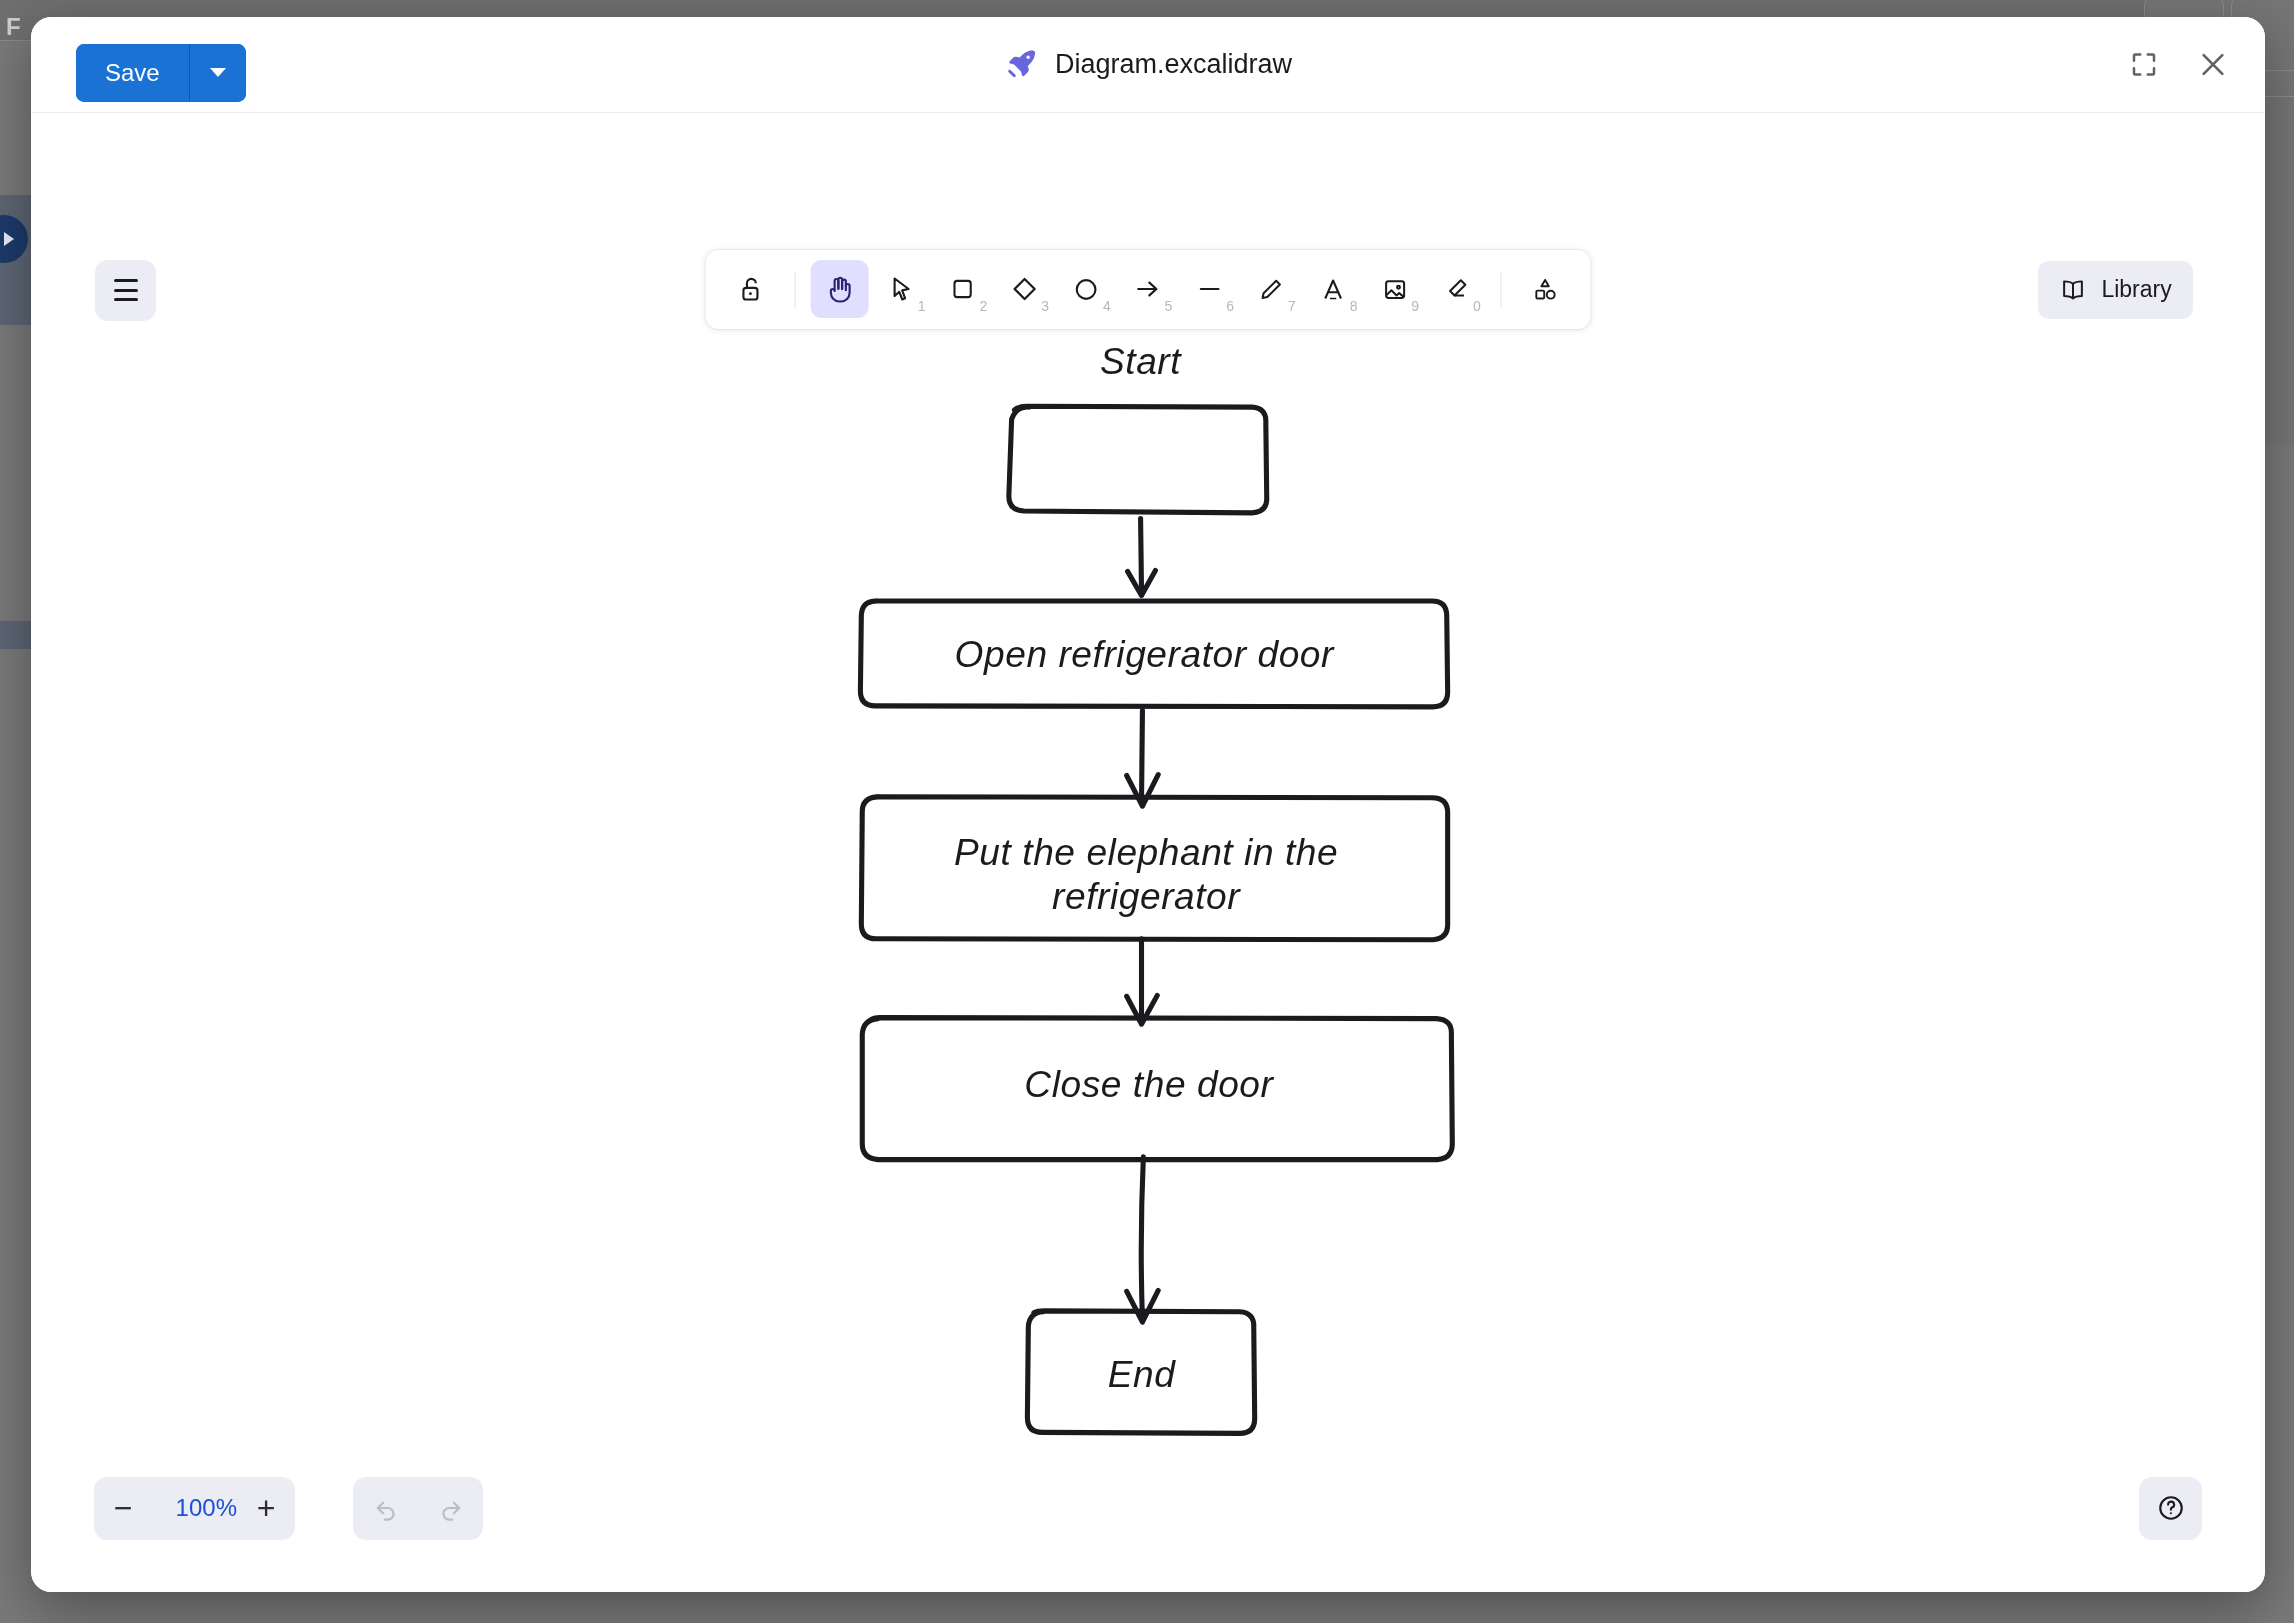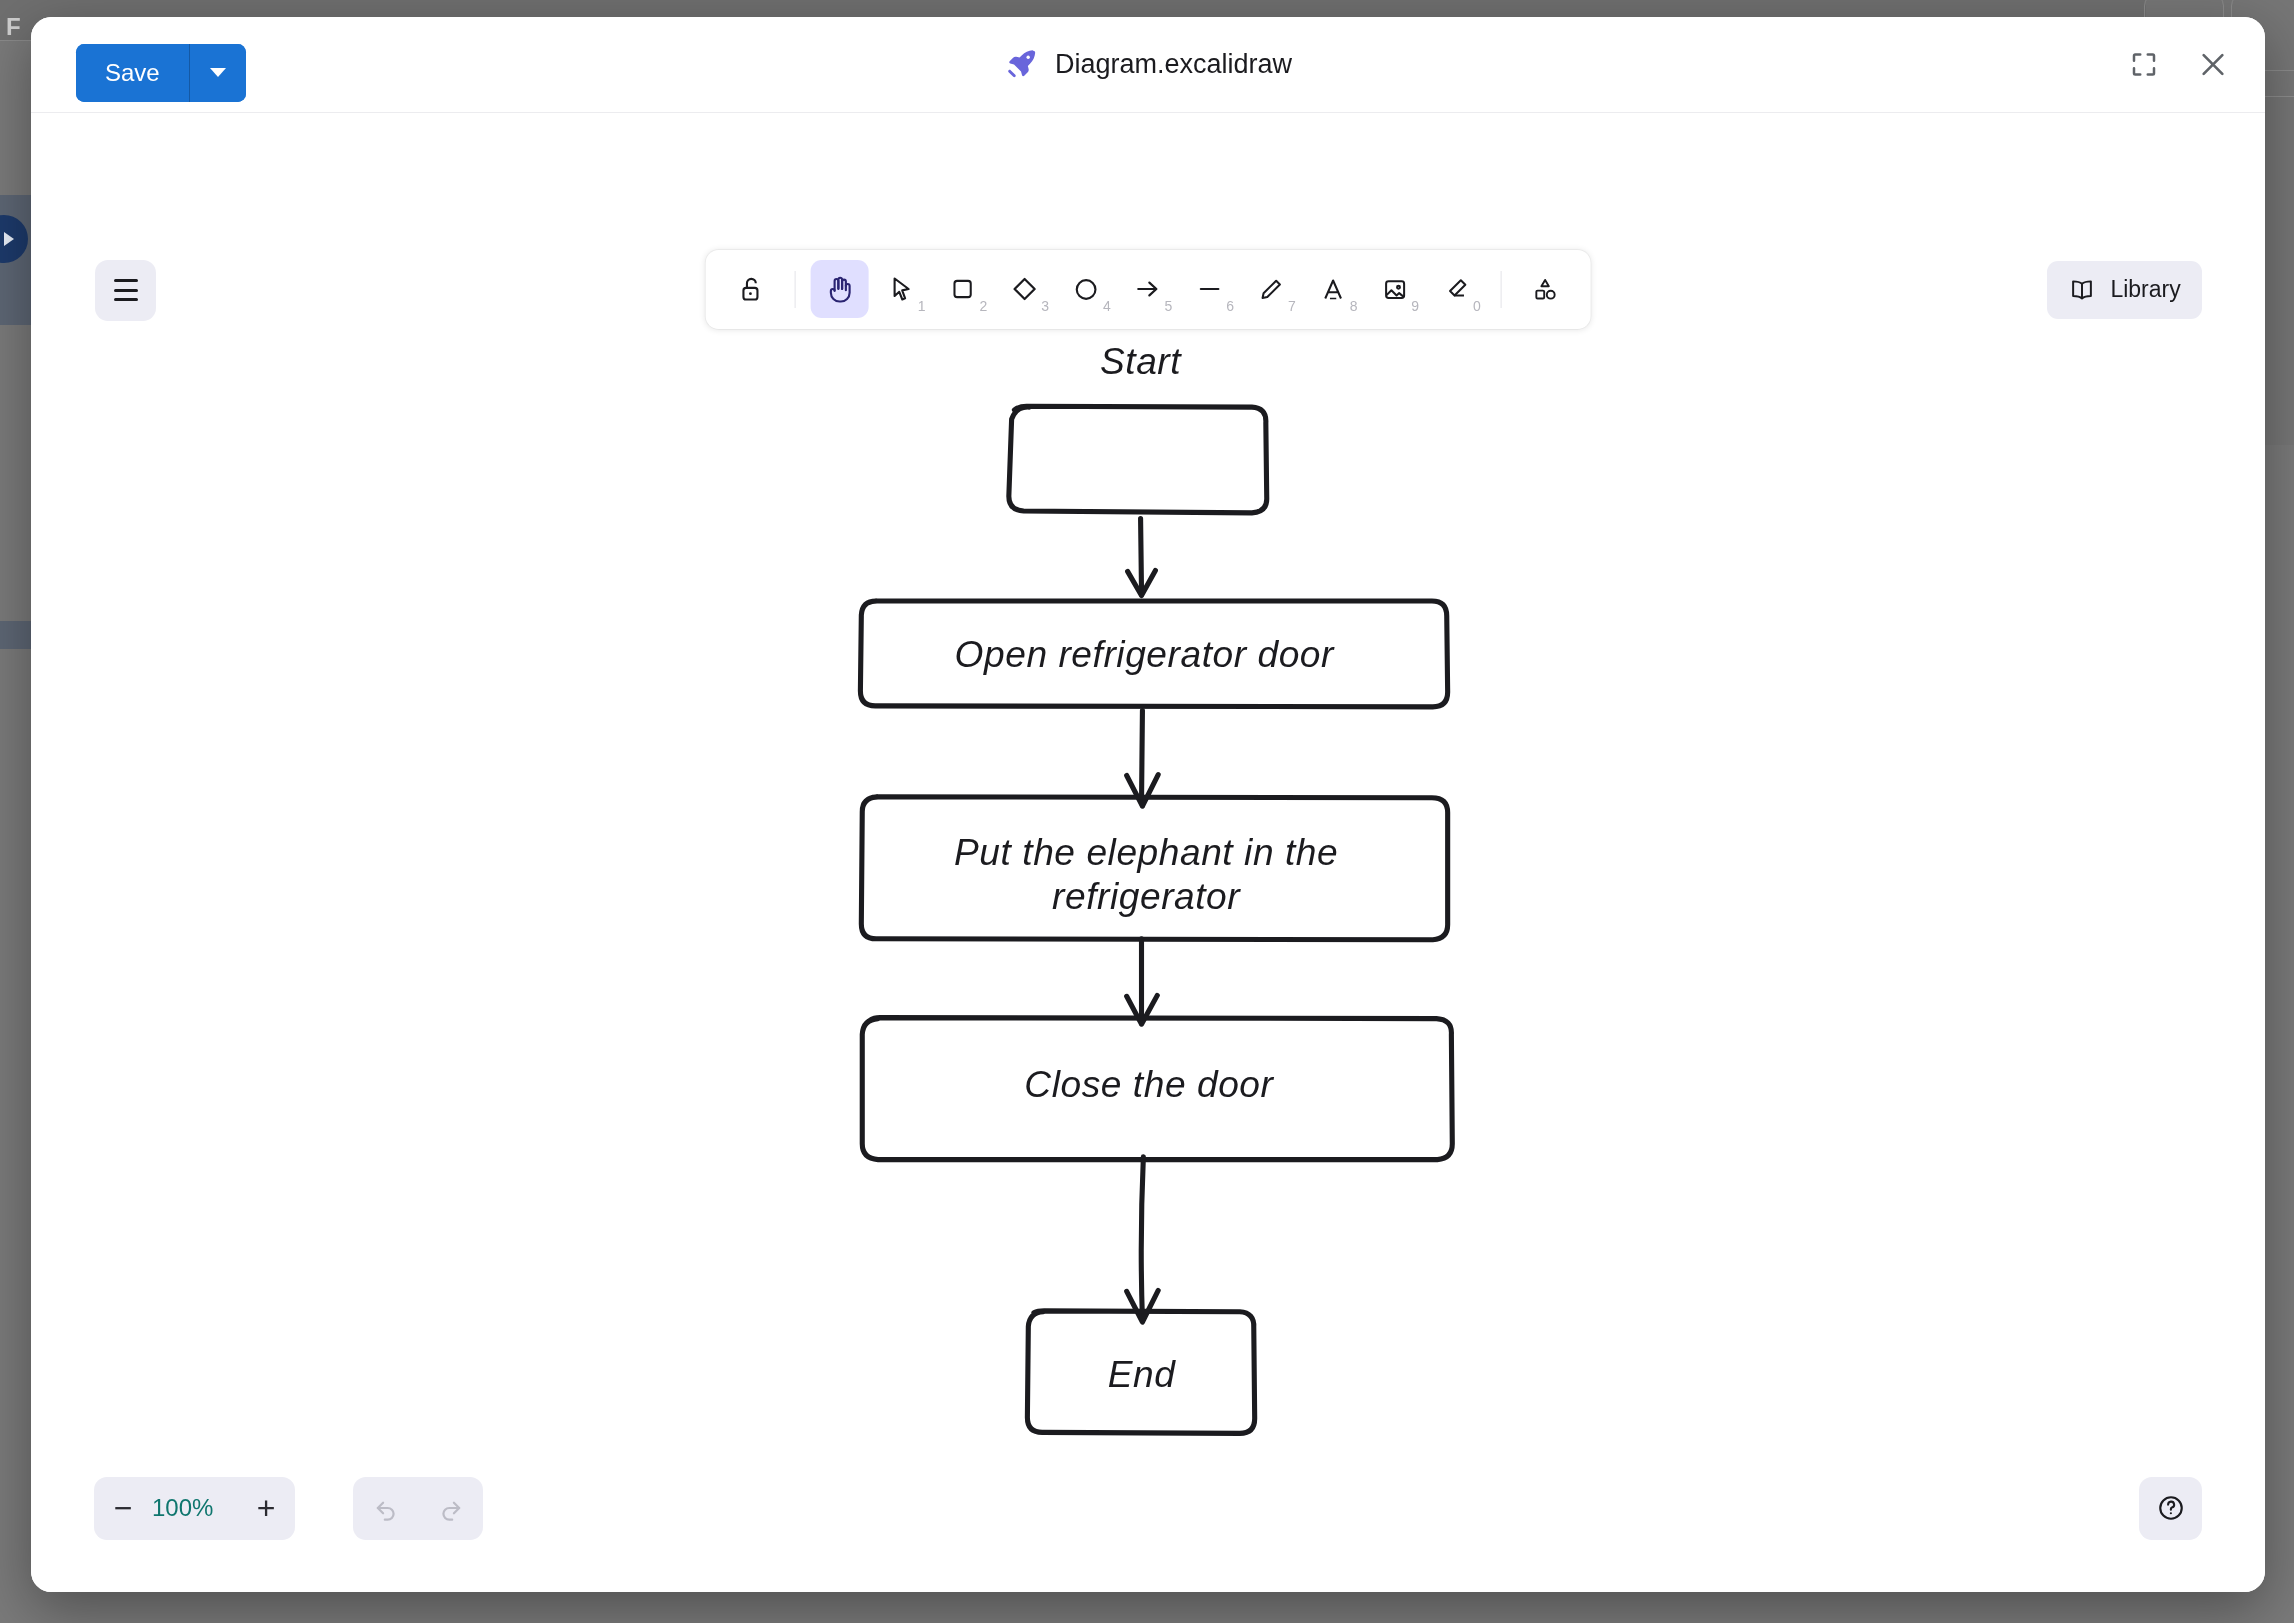--- a/index.html
+++ b/index.html
@@ -262,21 +262,21 @@
   }
   .tb-sep {
     width: 0.9px;
     height: 37px;
     background: #e3e3e8;
     margin: 0 11px;
   }
 
   .library-btn {
     position: absolute;
-    right: 63px;
+    right: 72px;
     top: 148px;
     height: 58px;
     padding: 0 21.3px;
     border-radius: 11px;
     background: #ececf4;
     display: flex;
     align-items: center;
     gap: 14px;
     cursor: pointer;
     border: none;
@@ -319,23 +319,23 @@
     display: flex; align-items: center; justify-content: center;
     cursor: pointer;
     background: none; border: none;
     font-size: 32px;
     color: #2b2b31;
     line-height: 1;
     font-family: "Liberation Sans", sans-serif;
   }
   .zoom-val {
     min-width: 85px;
-    text-align: left;
+    text-align: right;
     font-size: 24px;
-    color: #0f766e;
+    color: #1d4ed8;
     cursor: pointer;
     font-family: "Liberation Sans", sans-serif;
   }
   .history-island {
     position: absolute;
     left: 322px;
     bottom: 52px;
     height: 63px;
     width: 130px;
     background: #ececf4;

